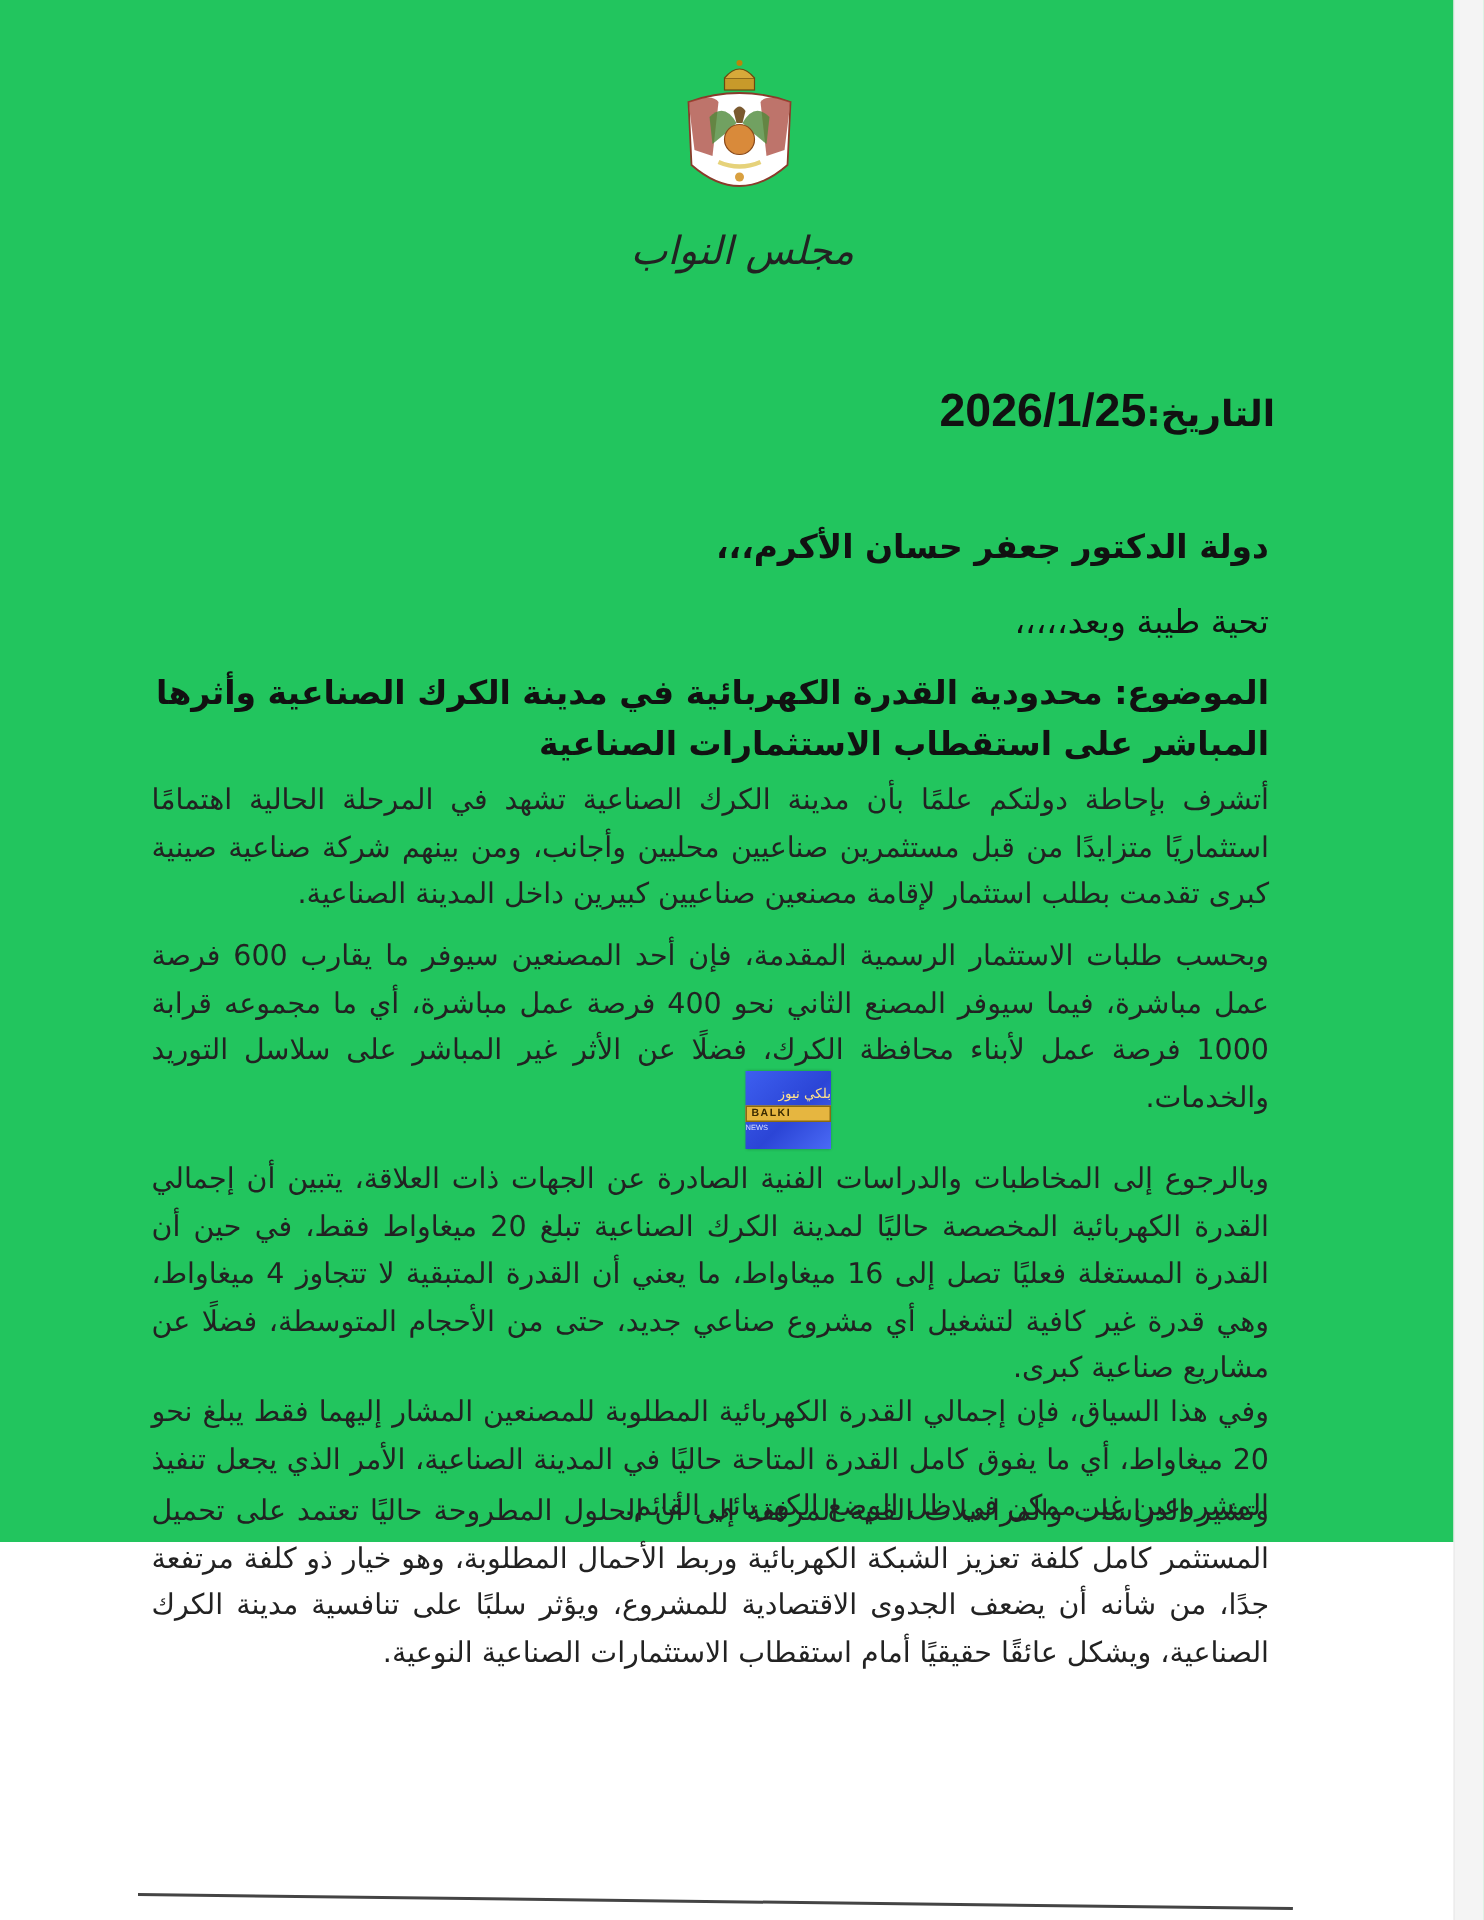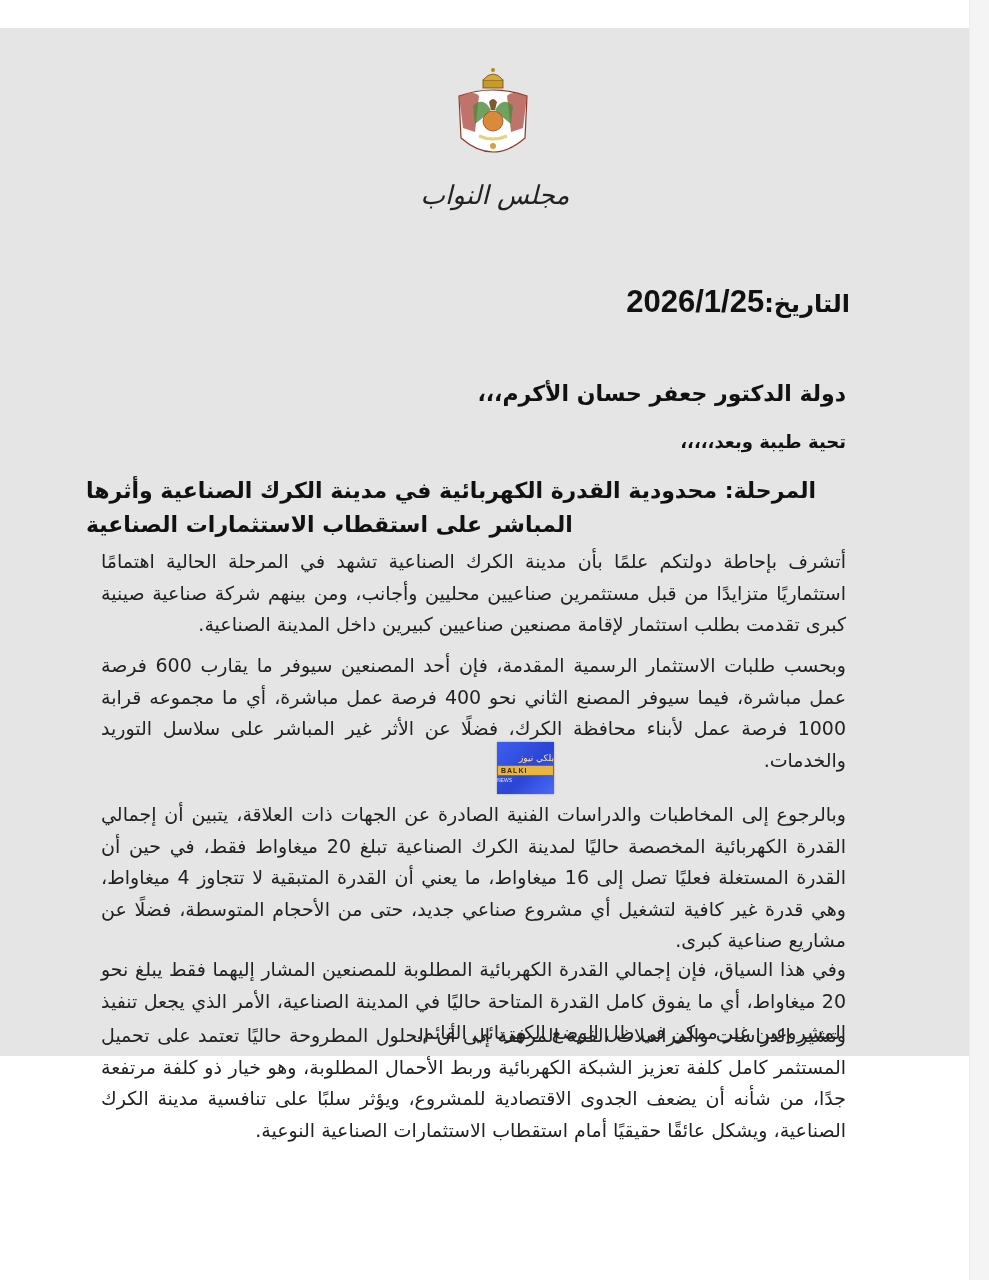--- a/index.html
+++ b/index.html
@@ -13,22 +13,21 @@
       position: relative;
       overflow: hidden;
       font-family: "DejaVu Sans", "Liberation Sans", sans-serif;
       color: #1a1a1a;
     }
     .page {
       position: absolute;
       left: 0; top: 0;
       width: 970px;
       height: 1028px;
-      background: #e5e5e5;
-      margin-top: 28px;
+      background: #22c55e;
     }
     .right-strip {
       position: absolute;
       right: 0; top: 0;
       width: 19px; height: 1280px;
       background: #f4f4f4;
       border-left: 1px solid #ececec;
     }
     .crest {
       position: absolute;
@@ -53,29 +52,29 @@
       direction: rtl;
       font-weight: bold;
       font-size: 24px;
       color: #111;
     }
     .date-line .label { font-weight: bold; }
     .date-line .value { font-family: "Liberation Sans", sans-serif; font-weight: bold; font-size: 31px; direction: ltr; unicode-bidi: embed; }
     .block {
       position: absolute;
       direction: rtl;
-      text-align: left;
+      text-align: right;
     }
     .addressee {
       right: 124px; top: 353px;
       font-weight: bold; font-size: 22px; color: #111;
     }
     .greeting {
       right: 124px; top: 403px;
-      font-weight: bold; font-size: 18px; color: #111;
+      font-weight: normal; font-size: 22px; color: #111;
     }
     .subject {
       right: 124px; top: 446px;
       width: 760px;
       font-weight: bold; font-size: 22px; color: #111;
       line-height: 34px;
     }
     .para {
       right: 124px;
       width: 745px;
@@ -156,21 +155,21 @@
   <div class="council-name">مجلس النواب</div>
 
   <div class="date-line">
     <span class="label">التاريخ:</span><span class="value">2026/1/25</span>
   </div>
 
   <div class="block addressee">دولة الدكتور جعفر حسان الأكرم،،،</div>
   <div class="block greeting">تحية طيبة وبعد،،،،،</div>
 
   <div class="block subject">
-    <span>المرحلة:</span>
+    <span>الموضوع:</span>
     <span>محدودية القدرة الكهربائية في مدينة الكرك الصناعية وأثرها المباشر على استقطاب الاستثمارات الصناعية</span>
   </div>
 
   <div class="block para p1">أتشرف بإحاطة دولتكم علمًا بأن مدينة الكرك الصناعية تشهد في المرحلة الحالية اهتمامًا استثماريًا متزايدًا من قبل مستثمرين صناعيين محليين وأجانب، ومن بينهم شركة صناعية صينية كبرى تقدمت بطلب استثمار لإقامة مصنعين صناعيين كبيرين داخل المدينة الصناعية.</div>
   <div class="block para p2">وبحسب طلبات الاستثمار الرسمية المقدمة، فإن أحد المصنعين سيوفر ما يقارب 600 فرصة عمل مباشرة، فيما سيوفر المصنع الثاني نحو 400 فرصة عمل مباشرة، أي ما مجموعه قرابة 1000 فرصة عمل لأبناء محافظة الكرك، فضلًا عن الأثر غير المباشر على سلاسل التوريد والخدمات.</div>
   <div class="block para p3">وبالرجوع إلى المخاطبات والدراسات الفنية الصادرة عن الجهات ذات العلاقة، يتبين أن إجمالي القدرة الكهربائية المخصصة حاليًا لمدينة الكرك الصناعية تبلغ 20 ميغاواط فقط، في حين أن القدرة المستغلة فعليًا تصل إلى 16 ميغاواط، ما يعني أن القدرة المتبقية لا تتجاوز 4 ميغاواط، وهي قدرة غير كافية لتشغيل أي مشروع صناعي جديد، حتى من الأحجام المتوسطة، فضلًا عن مشاريع صناعية كبرى.</div>
   <div class="block para p4">وفي هذا السياق، فإن إجمالي القدرة الكهربائية المطلوبة للمصنعين المشار إليهما فقط يبلغ نحو 20 ميغاواط، أي ما يفوق كامل القدرة المتاحة حاليًا في المدينة الصناعية، الأمر الذي يجعل تنفيذ المشروعين غير ممكن في ظل الوضع الكهربائي القائم.</div>
   <div class="block para p5">وتشير الدراسات والمراسلات الفنية المرفقة إلى أن الحلول المطروحة حاليًا تعتمد على تحميل المستثمر كامل كلفة تعزيز الشبكة الكهربائية وربط الأحمال المطلوبة، وهو خيار ذو كلفة مرتفعة جدًا، من شأنه أن يضعف الجدوى الاقتصادية للمشروع، ويؤثر سلبًا على تنافسية مدينة الكرك الصناعية، ويشكل عائقًا حقيقيًا أمام استقطاب الاستثمارات الصناعية النوعية.</div>
 
   <div class="watermark">

